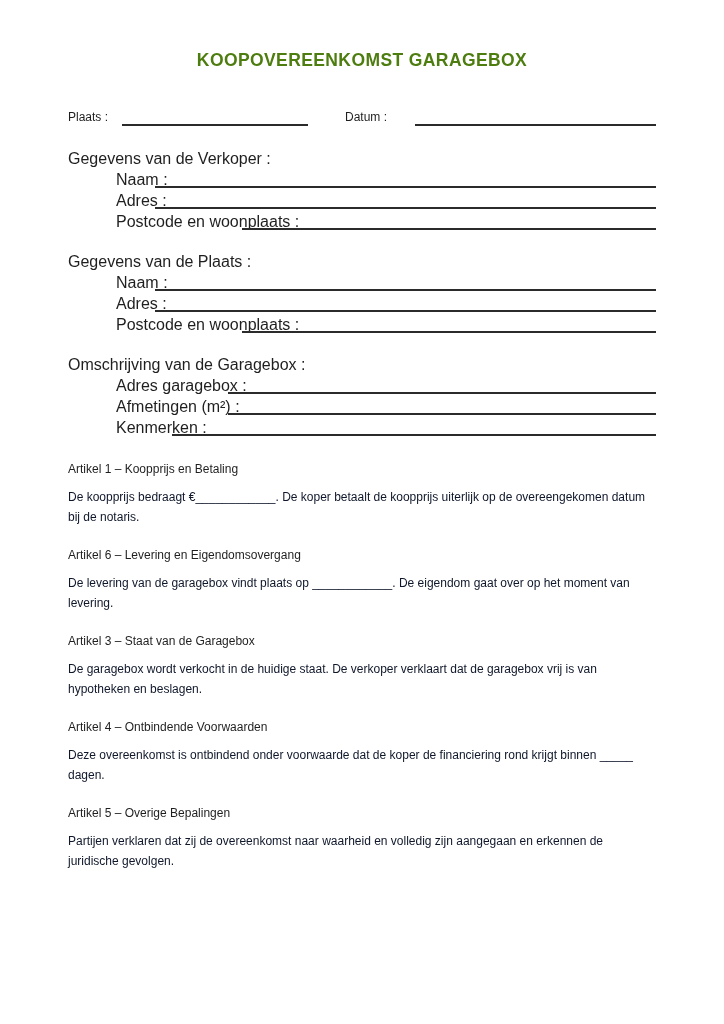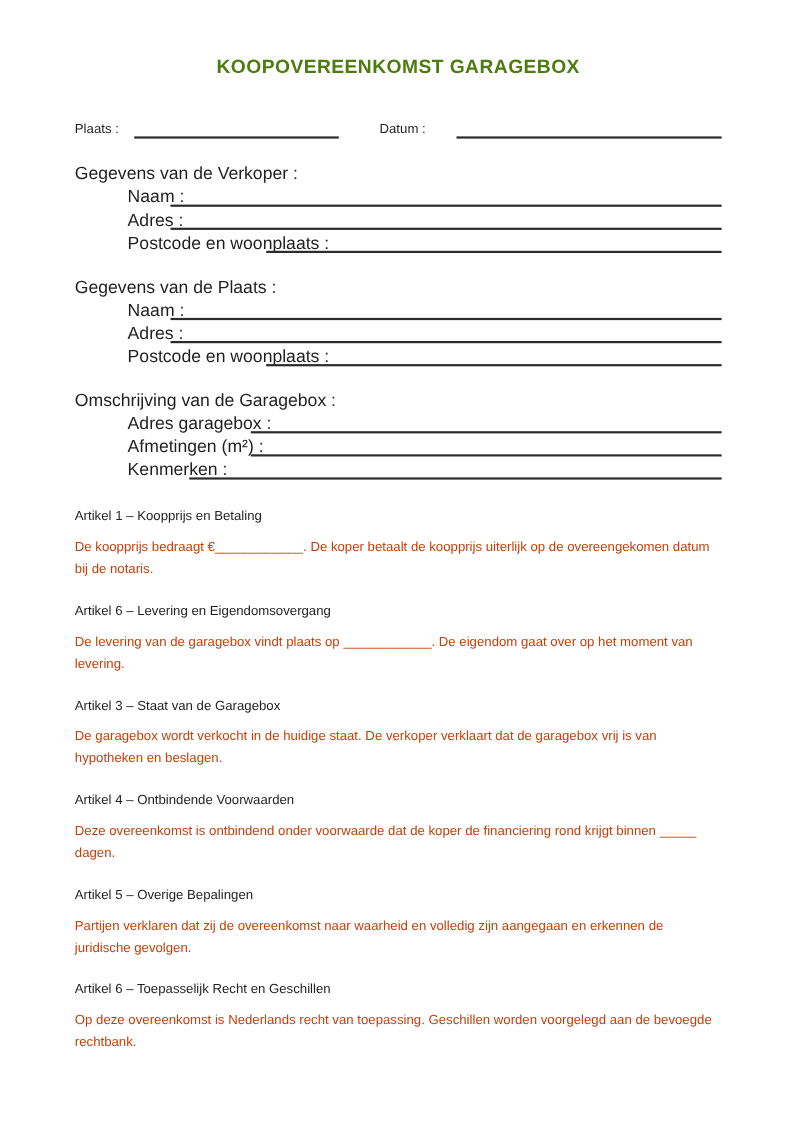--- a/index.html
+++ b/index.html
@@ -54,21 +54,21 @@
     height: 0;
   }
   .l87  { left: 87px; }
   .l174 { left: 174px; }
   .l160 { left: 160px; }
   .l104 { left: 104px; }
   .sec-verkoper { margin-top: 21px; }
   
   .article { margin-top: 18px; font-size: 12px; }
   .article-heading { height: 21px; line-height: 21px; margin-bottom: 7px; white-space: nowrap; }
-  .article-body { line-height: 20px; max-width: 588px; color: #c2410c; }
+  .article-body { line-height: 20px; max-width: 588px; color: #0f172a; }
 </style>
 </head>
 <body>
 
 <div class="page">
 
   <div class="doc-title">KOOPOVEREENKOMST GARAGEBOX</div>
 
   <div class="top-row">
     <span class="lbl lbl-plaats">Plaats :</span>
@@ -143,18 +143,14 @@
   <div class="article">
     <div class="article-heading">Artikel 4 – Ontbindende Voorwaarden</div>
     <div class="article-body">Deze overeenkomst is ontbindend onder voorwaarde dat de koper de financiering rond krijgt binnen _____ dagen.</div>
   </div>
 
   <div class="article">
     <div class="article-heading">Artikel 5 – Overige Bepalingen</div>
     <div class="article-body">Partijen verklaren dat zij de overeenkomst naar waarheid en volledig zijn aangegaan en erkennen de juridische gevolgen.</div>
   </div>
 
-  <div class="article">
-    <div class="article-heading">Artikel 6 – Toepasselijk Recht en Geschillen</div>
-    <div class="article-body">Op deze overeenkomst is Nederlands recht van toepassing. Geschillen worden voorgelegd aan de bevoegde rechtbank.</div>
-  </div>
 
 </div>
 
 </body></html>

